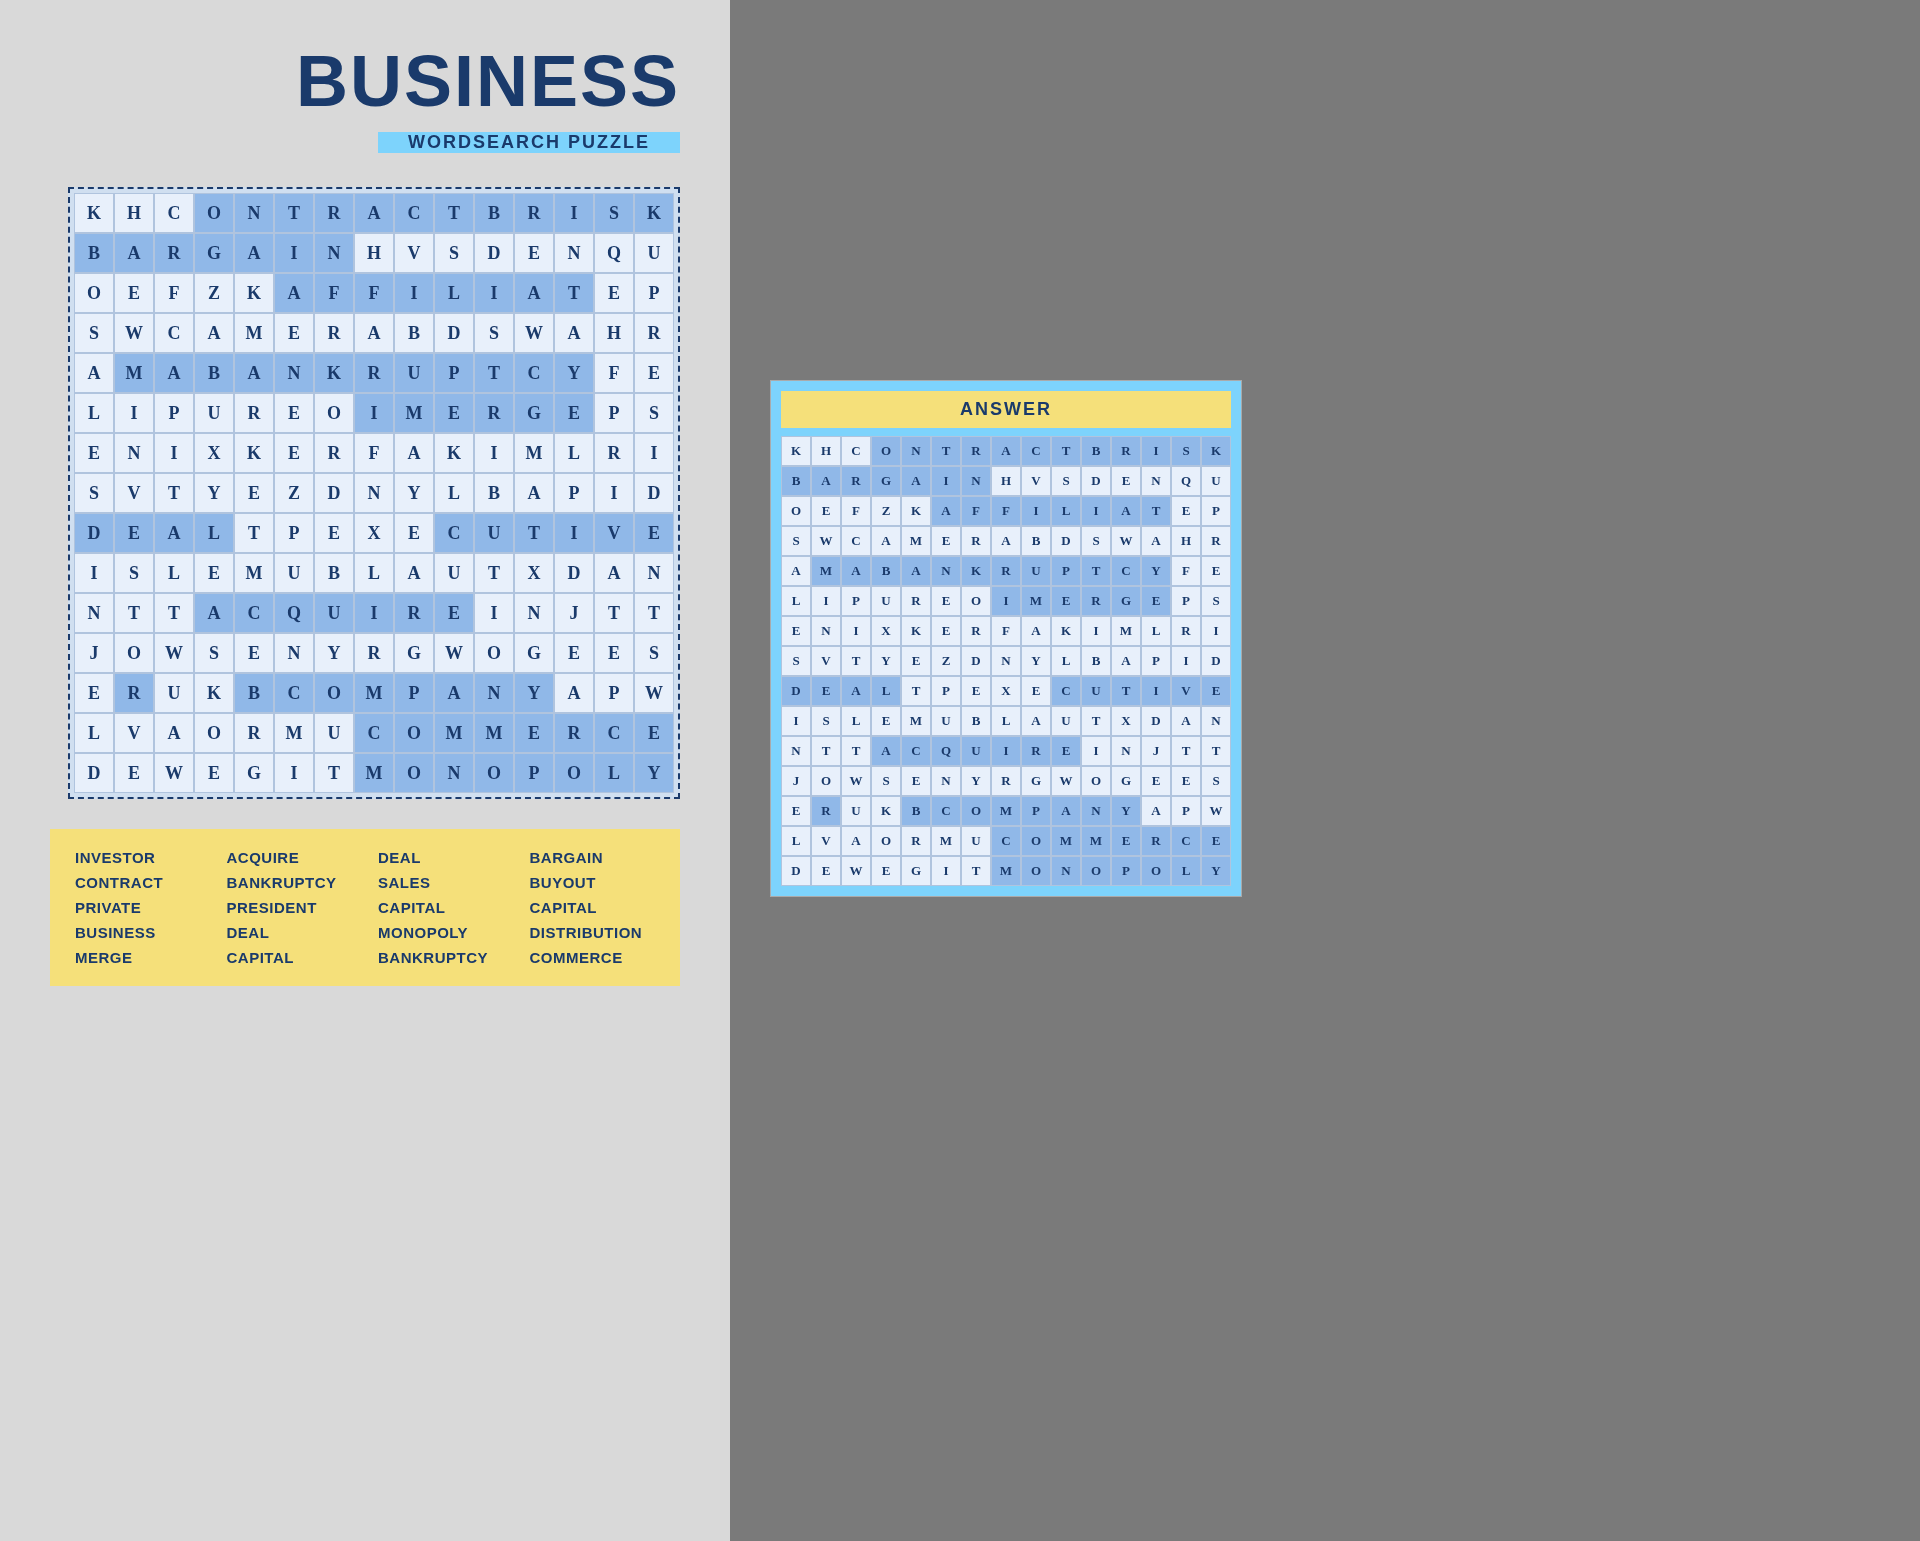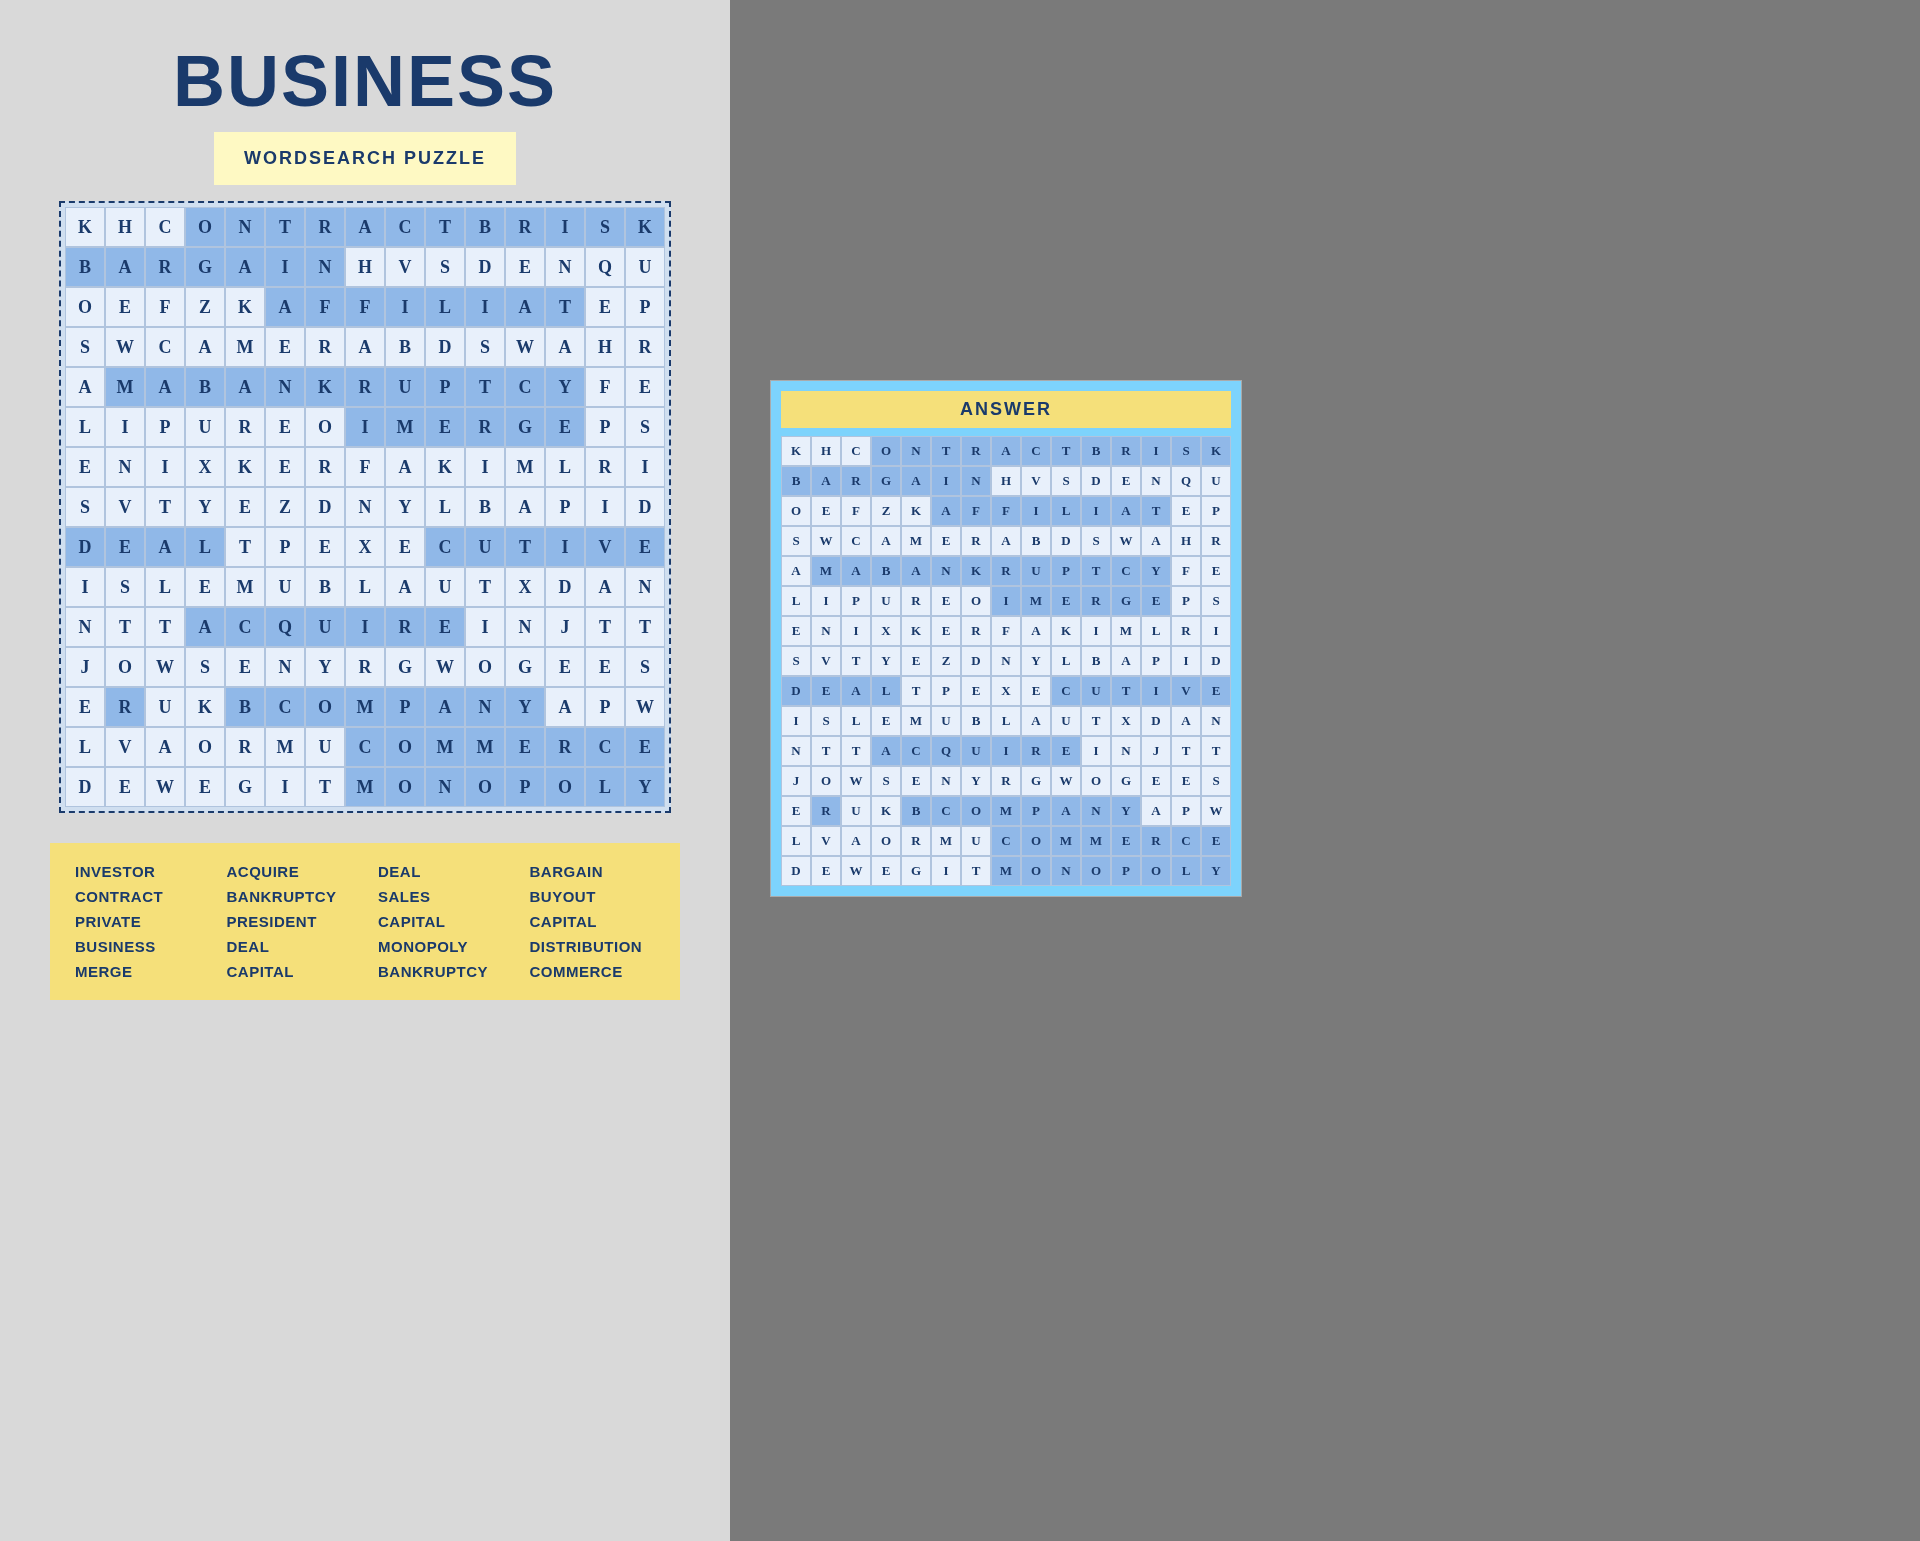--- a/index.html
+++ b/index.html
@@ -14,36 +14,36 @@
     }
 
     
     .left-panel {
       background: #d9d9d9;
       width: 730px;
       min-height: 1541px;
       padding: 40px 50px 40px 50px;
       display: flex;
       flex-direction: column;
-      align-items: center;
+      align-items: flex-end;
     }
 
     .main-title {
       font-size: 72px;
       font-weight: 900;
       color: #1a3a6b;
       letter-spacing: 2px;
       margin-bottom: 10px;
       font-family: Arial, sans-serif;
     }
 
     .subtitle-box {
-      background: #fef9c3;
-      padding: 16px 30px;
-      margin-bottom: 16px;
+      background: #7dd3fc;
+      padding: 0 30px;
+      margin-bottom: 34px;
     }
 
     .subtitle {
       font-size: 18px;
       font-weight: 700;
       color: #1a3a6b;
       letter-spacing: 2px;
       font-family: Arial, sans-serif;
     }
 

